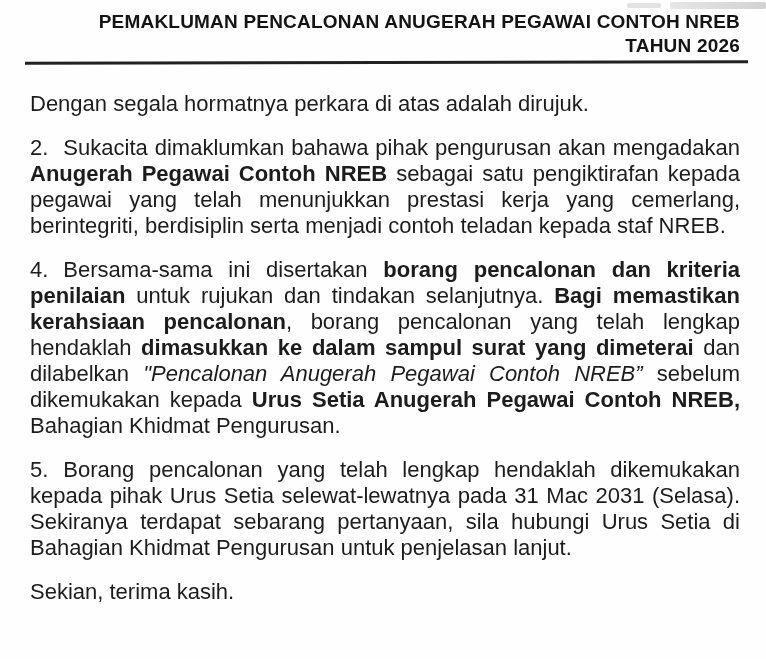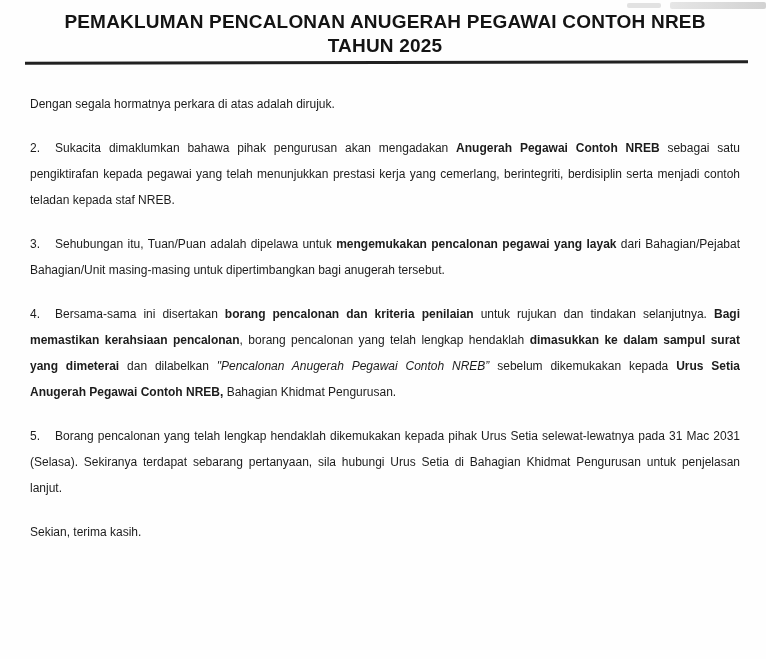--- a/index.html
+++ b/index.html
@@ -26,42 +26,42 @@
   }
   .artifact-1 {
     left: 627px; top: 3px; width: 34px; height: 5px;
     background: #e2e2e2;
   }
   .artifact-2 {
     left: 670px; top: 2px; width: 96px; height: 7px;
     background: linear-gradient(90deg, #e6e6e6, #d2d2d2);
   }
   header {
-    text-align: center;
+    text-align: right;
   }
   .doc-title {
     margin: 0;
     font-size: 19px;
     line-height: 24px;
     font-weight: bold;
     color: #141414;
     letter-spacing: 0.2px;
   }
   .title-rule {
     height: 3px;
     background: #212121;
     margin: 3px -8px 0 -5px;
     transform: rotate(-0.12deg);
   }
   main {
     display: block;
   }
   .para {
     margin: 18px 0 0 0;
-    font-size: 12px;
+    font-size: 22px;
     line-height: 26px;
     text-align: justify;
     color: #1c1c1c;
   }
   .para:first-child {
     margin-top: 27px;
   }
   .para-num {
     margin-right: 15px;
   }
@@ -72,28 +72,27 @@
 <body>
 
 <div class="page">
 
   <div class="artifact artifact-1"></div>
   <div class="artifact artifact-2"></div>
 
   <header>
     <h1 class="doc-title">
       <span>PEMAKLUMAN PENCALONAN ANUGERAH PEGAWAI CONTOH NREB</span><br>
-      <span>TAHUN 2025</span>
+      <span>TAHUN 2026</span>
     </h1>
     <div class="title-rule"></div>
   </header>
 
   <main>
 
   <p class="para"><span>Dengan segala hormatnya perkara di atas adalah dirujuk.</span></p>
       <p class="para"><span class="para-num">2.</span><span>Sukacita dimaklumkan bahawa pihak pengurusan akan mengadakan </span><span class="bold">Anugerah Pegawai Contoh NREB</span><span> sebagai satu pengiktirafan kepada pegawai yang telah menunjukkan prestasi kerja yang cemerlang, berintegriti, berdisiplin serta menjadi contoh teladan kepada staf NREB.</span></p>
-      <p class="para"><span class="para-num">3.</span><span>Sehubungan itu, Tuan/Puan adalah dipelawa untuk </span><span class="bold">mengemukakan pencalonan pegawai yang layak</span><span> dari Bahagian/Pejabat Bahagian/Unit masing-masing untuk dipertimbangkan bagi anugerah tersebut.</span></p>
       <p class="para"><span class="para-num">4.</span><span>Bersama-sama ini disertakan </span><span class="bold">borang pencalonan dan kriteria penilaian</span><span> untuk rujukan dan tindakan selanjutnya. </span><span class="bold">Bagi memastikan kerahsiaan pencalonan</span><span>, borang pencalonan yang telah lengkap hendaklah </span><span class="bold">dimasukkan ke dalam sampul surat yang dimeterai</span><span> dan dilabelkan </span><span class="italic">"Pencalonan Anugerah Pegawai Contoh NREB”</span><span> sebelum dikemukakan kepada </span><span class="bold">Urus Setia Anugerah Pegawai Contoh NREB,</span><span> Bahagian Khidmat Pengurusan.</span></p>
       <p class="para"><span class="para-num">5.</span><span>Borang pencalonan yang telah lengkap hendaklah dikemukakan kepada pihak Urus Setia selewat-lewatnya pada 31 Mac 2031 (Selasa). Sekiranya terdapat sebarang pertanyaan, sila hubungi Urus Setia di Bahagian Khidmat Pengurusan untuk penjelasan lanjut.</span></p>
       <p class="para"><span>Sekian, terima kasih.</span></p>
     </main>
 
 </div>
 
 </body></html>

